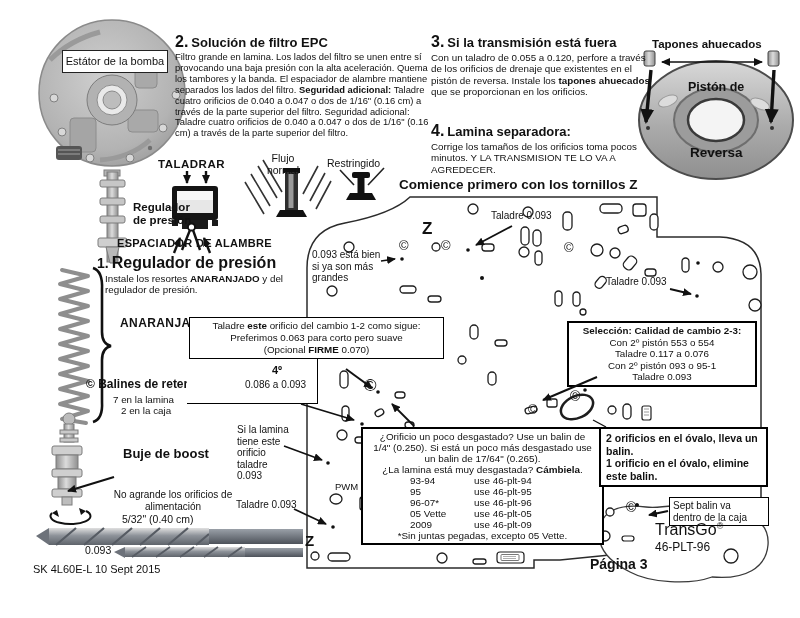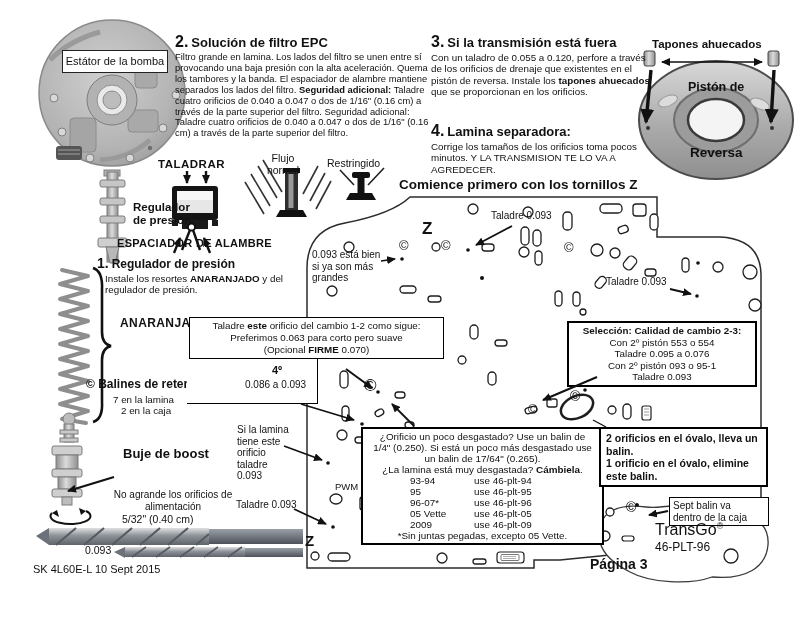--- a/index.html
+++ b/index.html
@@ -286,21 +286,21 @@
   <div class="lbl b z2" style="left:158px;top:158px;font-size:11.5px;letter-spacing:.5px;">TALADRAR</div>
   <div class="lbl b z2" style="left:117px;top:237px;font-size:11px;letter-spacing:.3px;">ESPACIADOR DE ALAMBRE</div>
   <div class="lbl z2" style="left:262px;top:153px;width:42px;text-align:center;font-size:10.5px;line-height:11.5px;"><span>Flujo</span><br><span>normal</span></div>
   <div class="lbl z2" style="left:327px;top:157px;font-size:10.5px;">Restringido</div>
 
   <div class="lbl b z2" style="left:399px;top:177px;font-size:13.5px;">Comience primero con los tornillos Z</div>
 
   <div class="lbl b z2" style="left:133px;top:201px;font-size:11.5px;line-height:13px;"><span>Regulador</span><br><span>de presión</span></div>
 
   <div class="sec z2" style="left:97px;top:254px;width:210px;">
-    <div class="hd"><span class="num" style="font-size:14px;">1.</span><span class="ttl" style="font-size:12px;">Regulador de presión</span></div>
+    <div class="hd"><span class="num" style="font-size:14px;">1.</span><span class="ttl" style="font-size:16px;">Regulador de presión</span></div>
     <div class="bd" style="font-size:9.8px;line-height:11px;width:195px;margin-left:8px;"><span>Instale los resortes </span><b>ANARANJADO</b><span> y del regulador de presión.</span></div>
   </div>
 
   <div class="lbl b z2" style="left:120px;top:316px;font-size:12px;letter-spacing:.4px;">ANARANJADO</div>
 
   <div class="lbl b z2" style="left:86px;top:377px;font-size:12px;">© Balines de retención</div>
   <div class="lbl z2" style="left:113px;top:394px;font-size:9.8px;">7 en la lamina</div>
   <div class="lbl z2" style="left:121px;top:405px;font-size:9.8px;">2 en la caja</div>
 
   <div class="lbl b z2" style="left:123px;top:446px;font-size:13px;">Buje de boost</div>
@@ -343,21 +343,21 @@
 
   <div class="callout" style="left:189px;top:317px;width:247px;border-width:1.5px;">
     <span>Taladre </span><b>este</b><span> orificio del cambio 1-2 como sigue:</span><br>
     <span>Preferimos 0.063 para corto pero suave</span><br>
     <span>(Opcional </span><b>FIRME</b><span> 0.070)</span>
   </div>
 
   <div class="callout" style="left:567px;top:321px;width:180px;font-size:9.8px;line-height:11.6px;">
     <b>Selección: Calidad de cambio 2-3:</b><br>
     <span>Con 2º pistón 553 o 554</span><br>
-    <span>Taladre 0.095 a 0.076</span><br>
+    <span>Taladre 0.117 a 0.076</span><br>
     <span>Con 2º pistón 093 o 95-1</span><br>
     <span>Taladre 0.093</span>
   </div>
 
   <div class="callout" style="left:361px;top:427px;width:233px;font-size:9.9px;line-height:11px;">
     <span>¿Orificio un poco desgastado? Use un balin de</span><br>
     <span>1/4" (0.250). Si está un poco más desgastado use</span><br>
     <span>un balin de 17/64" (0.265).</span><br>
     <span>¿La lamina está muy desgastada? </span><b>Cámbiela</b><span>.</span>
     <div class="wrow"><span class="wyear">93-94</span><span>use 46-plt-94</span></div>

